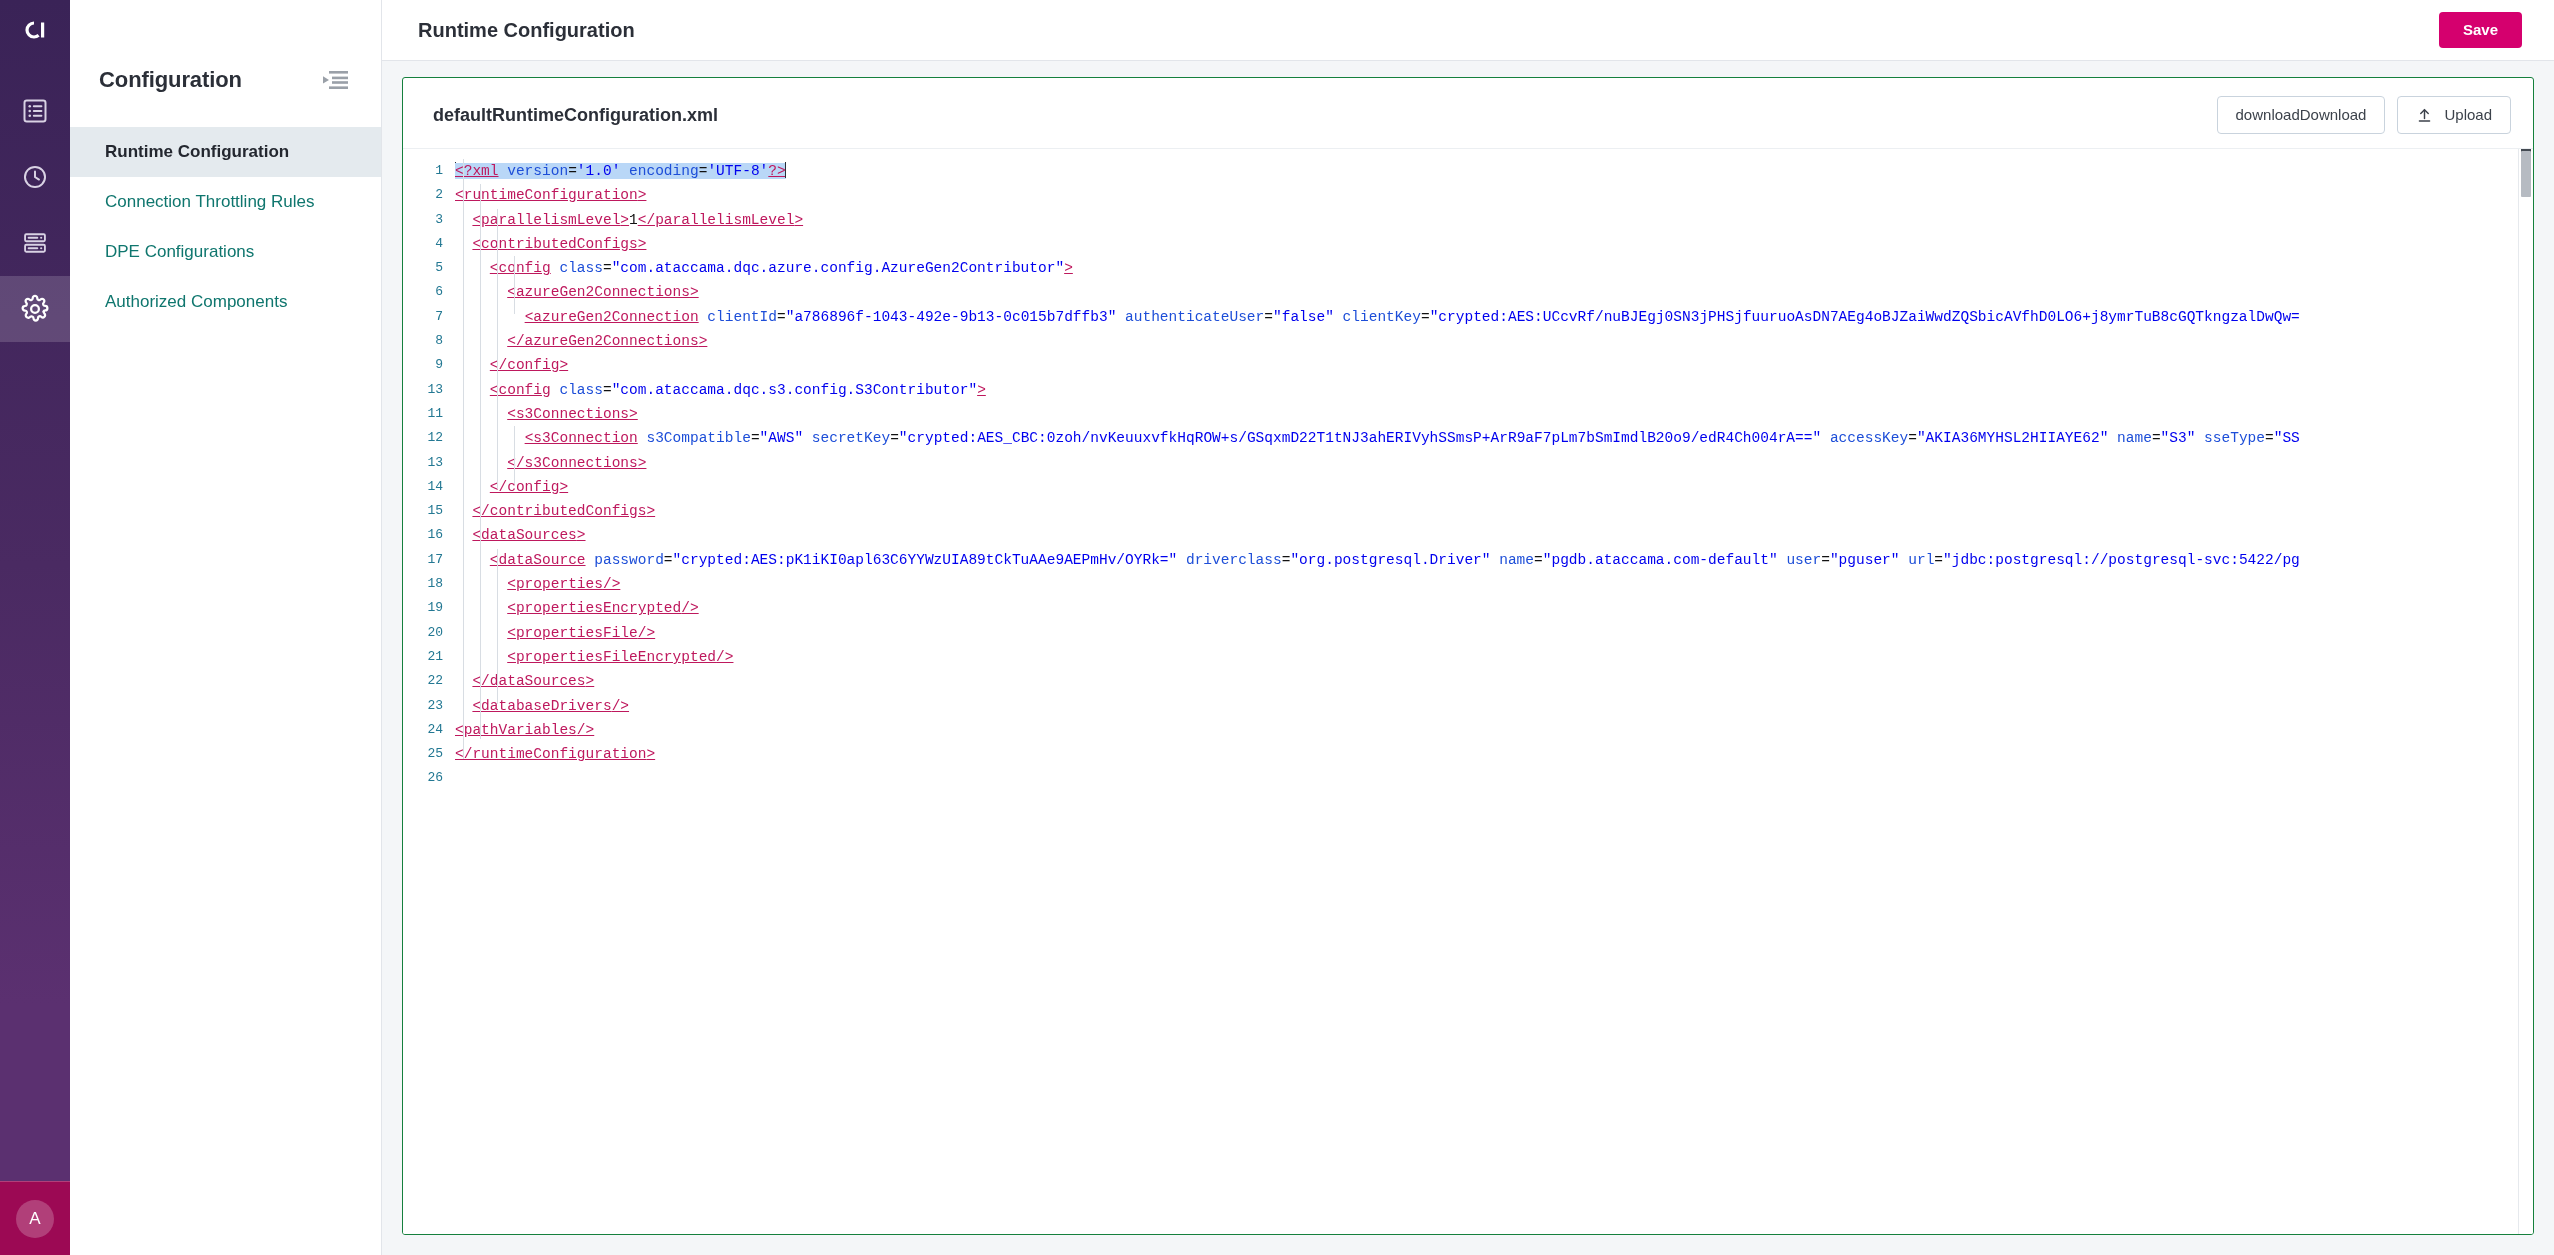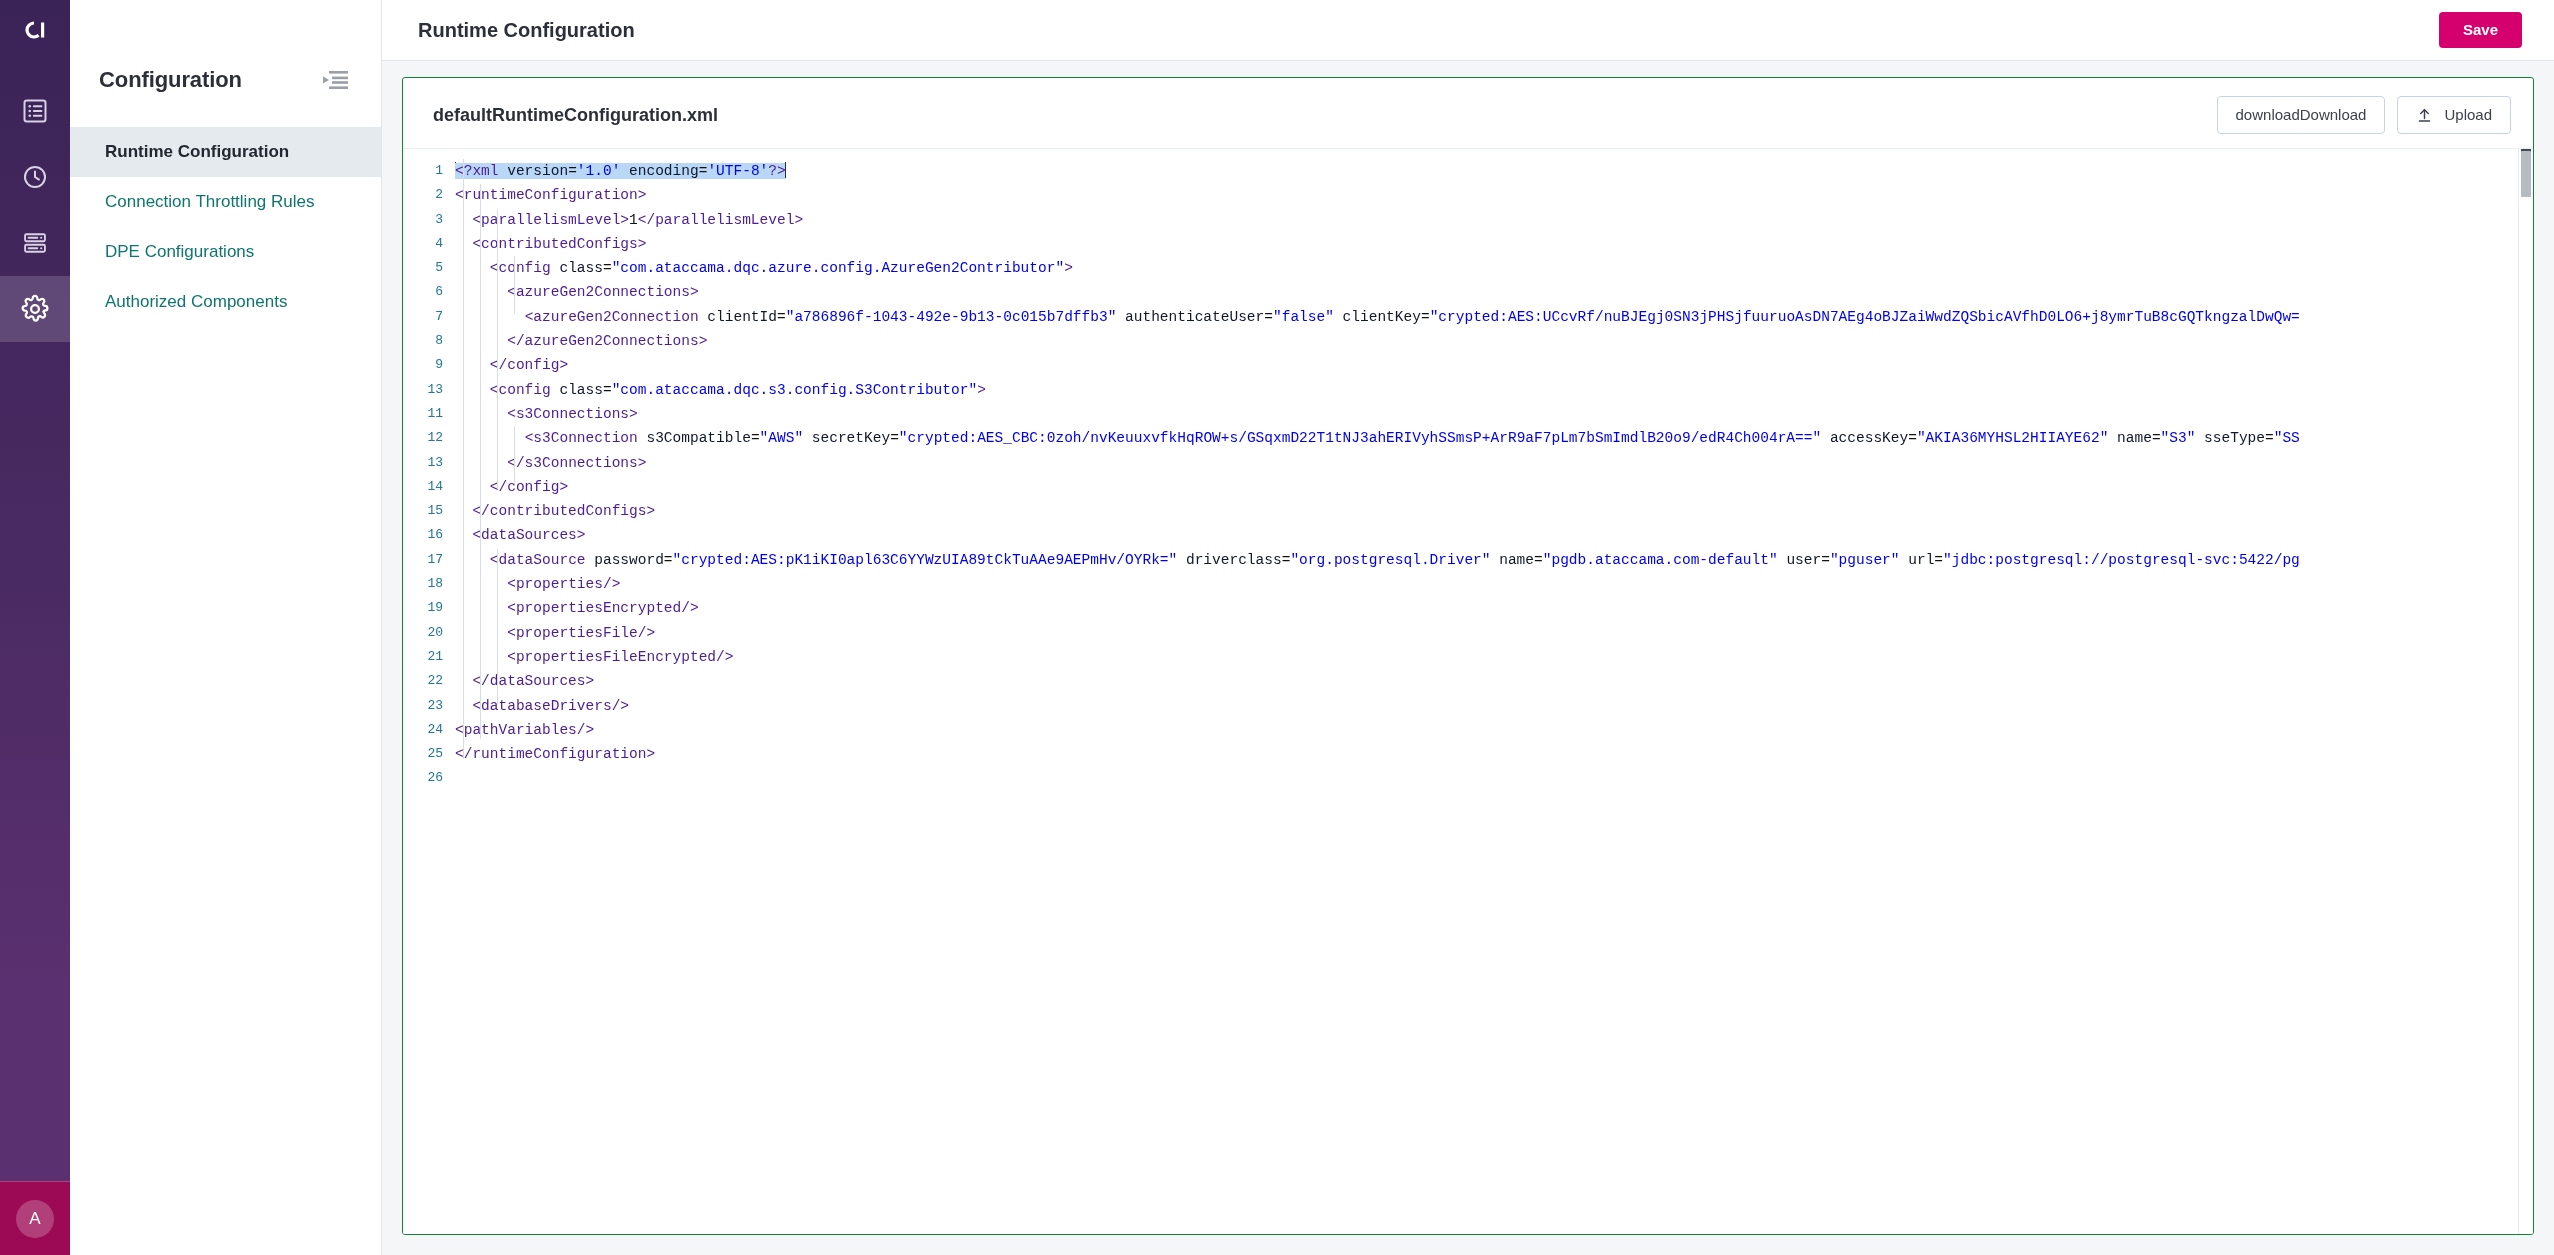--- a/index.html
+++ b/index.html
@@ -115,22 +115,22 @@
   .gutter div {
     font-size: 13px; line-height: 24.3px; color: #237893;
     font-family: "Liberation Mono", monospace;
   }
   .code-area { flex: 1; position: relative; overflow: hidden; padding-top: 10px; }
   .code-line {
     font-size: 14.5px; line-height: 24.3px; white-space: pre;
     font-family: "Liberation Mono", monospace; height: 24.3px;
   }
   .code-line .ind { color: #2b2f38; }
-  .tag   { color: #4c1d95; }
-  .att   { color: #0f172a; margin-top: 42px; }
+  .tag   { color: #be185d; text-decoration: underline; }
+  .att   { color: #1d4ed8; margin-top: 42px; }
   .val   { color: #0000ee; }
   .plain { color: #111111; }
   .sel   { background: #b9d7f7; }
   .cursor {
     display: inline-block; width: 1px; height: 16px; background: #2b2f38;
     vertical-align: -3px; margin: 0 -0.5px;
   }
   
   .guide {
     position: absolute; top: 10px; width: 1px; background: #d8dde3;

